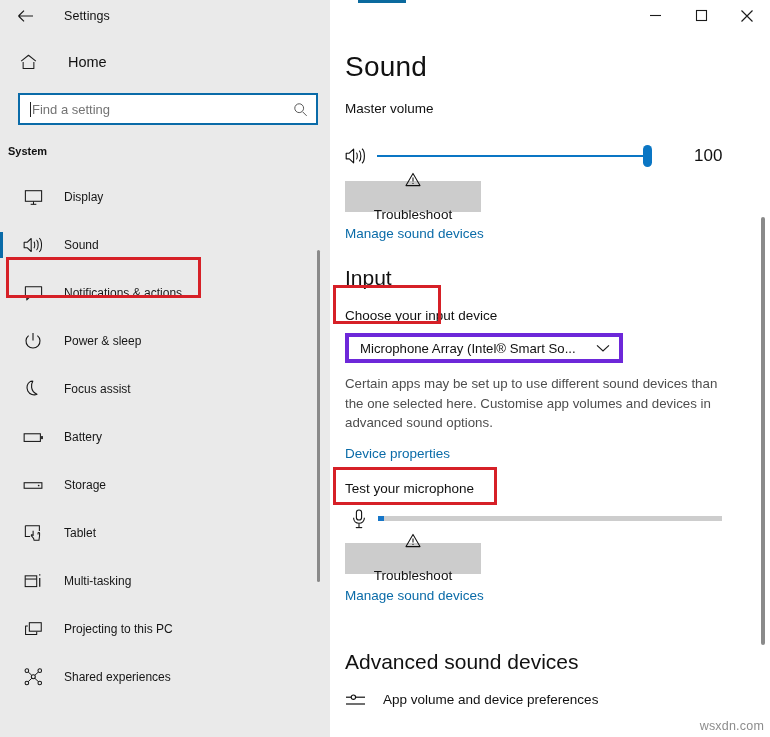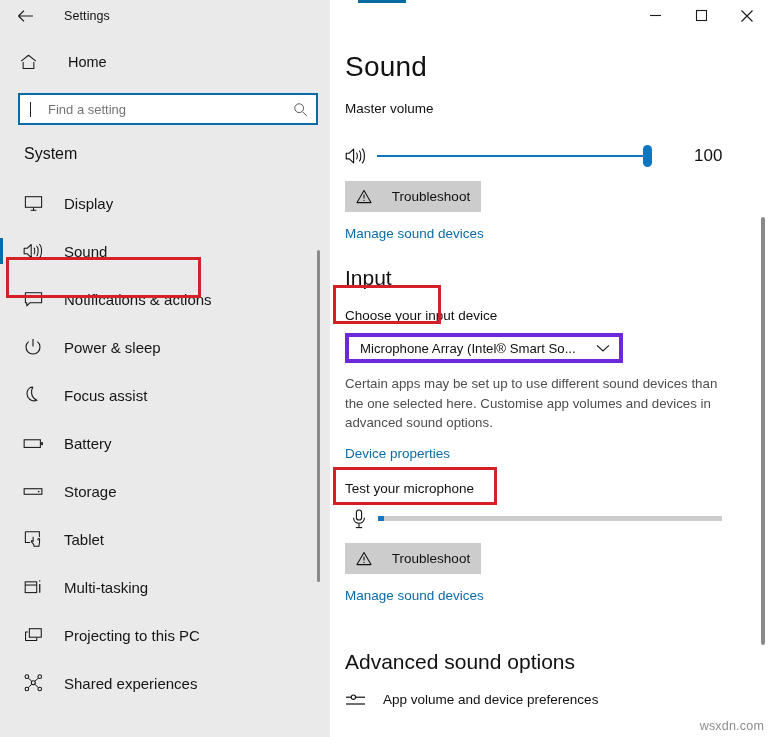--- a/index.html
+++ b/index.html
@@ -118,63 +118,62 @@
 
   .search-wrap {
     margin: 14px 12px 0 18px;
     height: 32px;
     background: #ffffff;
     border: 2px solid #0a6ba8;
     display: flex;
     align-items: center;
     padding: 0 8px 0 10px;
     position: relative;
-    gap: 16px;
   }
   .search-caret {
     width: 1px; height: 15px;
     background: #222;
     margin-right: 1px;
   }
   .search-input {
     flex: 1;
     border: none;
     outline: none;
     font-family: "Liberation Sans", sans-serif;
     font-size: 13px;
     color: #6a6a6a;
     background: transparent;
     padding: 0;
   }
   .search-input::placeholder { color: #737373; opacity: 1; }
   .search-icon { color: #505050; display: flex; align-items: center; }
 
   .section-title {
-    font-size: 16px;
-    font-weight: normal;
-    color: #111;
-    margin: 20px 0 0 24px;
+    font-size: 11px;
+    font-weight: bold;
+    color: #111;
+    margin: 20px 0 0 8px;
   }
 
   .nav-list { margin-top: 16px; }
   .nav-item {
     position: relative;
     height: 48px;
     display: flex;
     align-items: center;
     padding-left: 20px;
   }
   .nav-item .nav-icon {
     width: 26px;
     display: flex; align-items: center; justify-content: center;
     color: #161616;
     flex: 0 0 26px;
   }
   .nav-item .nav-label {
-    font-size: 15px;
+    font-size: 12px;
     color: #161616;
     margin-left: 18px;
     white-space: nowrap;
   }
   .nav-item.selected::before {
     content: "";
     position: absolute;
     left: 0; top: 11px;
     width: 3px; height: 26px;
     background: #0a6ba8;
@@ -259,20 +258,21 @@
     background: #cccccc;
     border: none;
     display: flex;
     align-items: center;
     justify-content: center;
     gap: 20px;
     font-family: "Liberation Sans", sans-serif;
     font-size: 13.5px;
     color: #111;
     padding: 8px;
+    flex-direction: column;
   }
   .ts-button .warn-icon { display: flex; align-items: center; color: #111; }
 
   .link {
     display: inline-block;
     margin-top: 14px;
     font-size: 13.5px;
     color: #0a6ba8;
     text-decoration: none;
     cursor: pointer;
@@ -636,21 +636,21 @@
               <path d="M8 1.4L15 13.6H1L8 1.4Z" stroke="#111" stroke-width="1.05" stroke-linejoin="round" fill="none"></path>
               <path d="M8 5.6V9.4" stroke="#111" stroke-width="1.05"></path>
               <circle cx="8" cy="11.4" r="0.6" fill="#111"></circle>
             </svg>
           </span>
           <span>Troubleshoot</span>
         </button>
 
         <div><a class="link">Manage sound devices</a></div>
 
-        <div class="h2-adv">Advanced sound options</div>
+        <div class="h2-adv">Advanced sound devices</div>
 
         <div class="adv-row">
           <span class="adv-icon">
             <svg width="22" height="13" viewBox="0 0 22 13" fill="none" aria-hidden="true">
               <path d="M1 4.2H20" stroke="#111" stroke-width="1.2"></path>
               <circle cx="8.4" cy="4.2" r="2.2" stroke="#111" stroke-width="1.2" fill="#fff"></circle>
               <path d="M1 11H20" stroke="#111" stroke-width="1.2"></path>
             </svg>
           </span>
           <span class="adv-label">App volume and device preferences</span>

